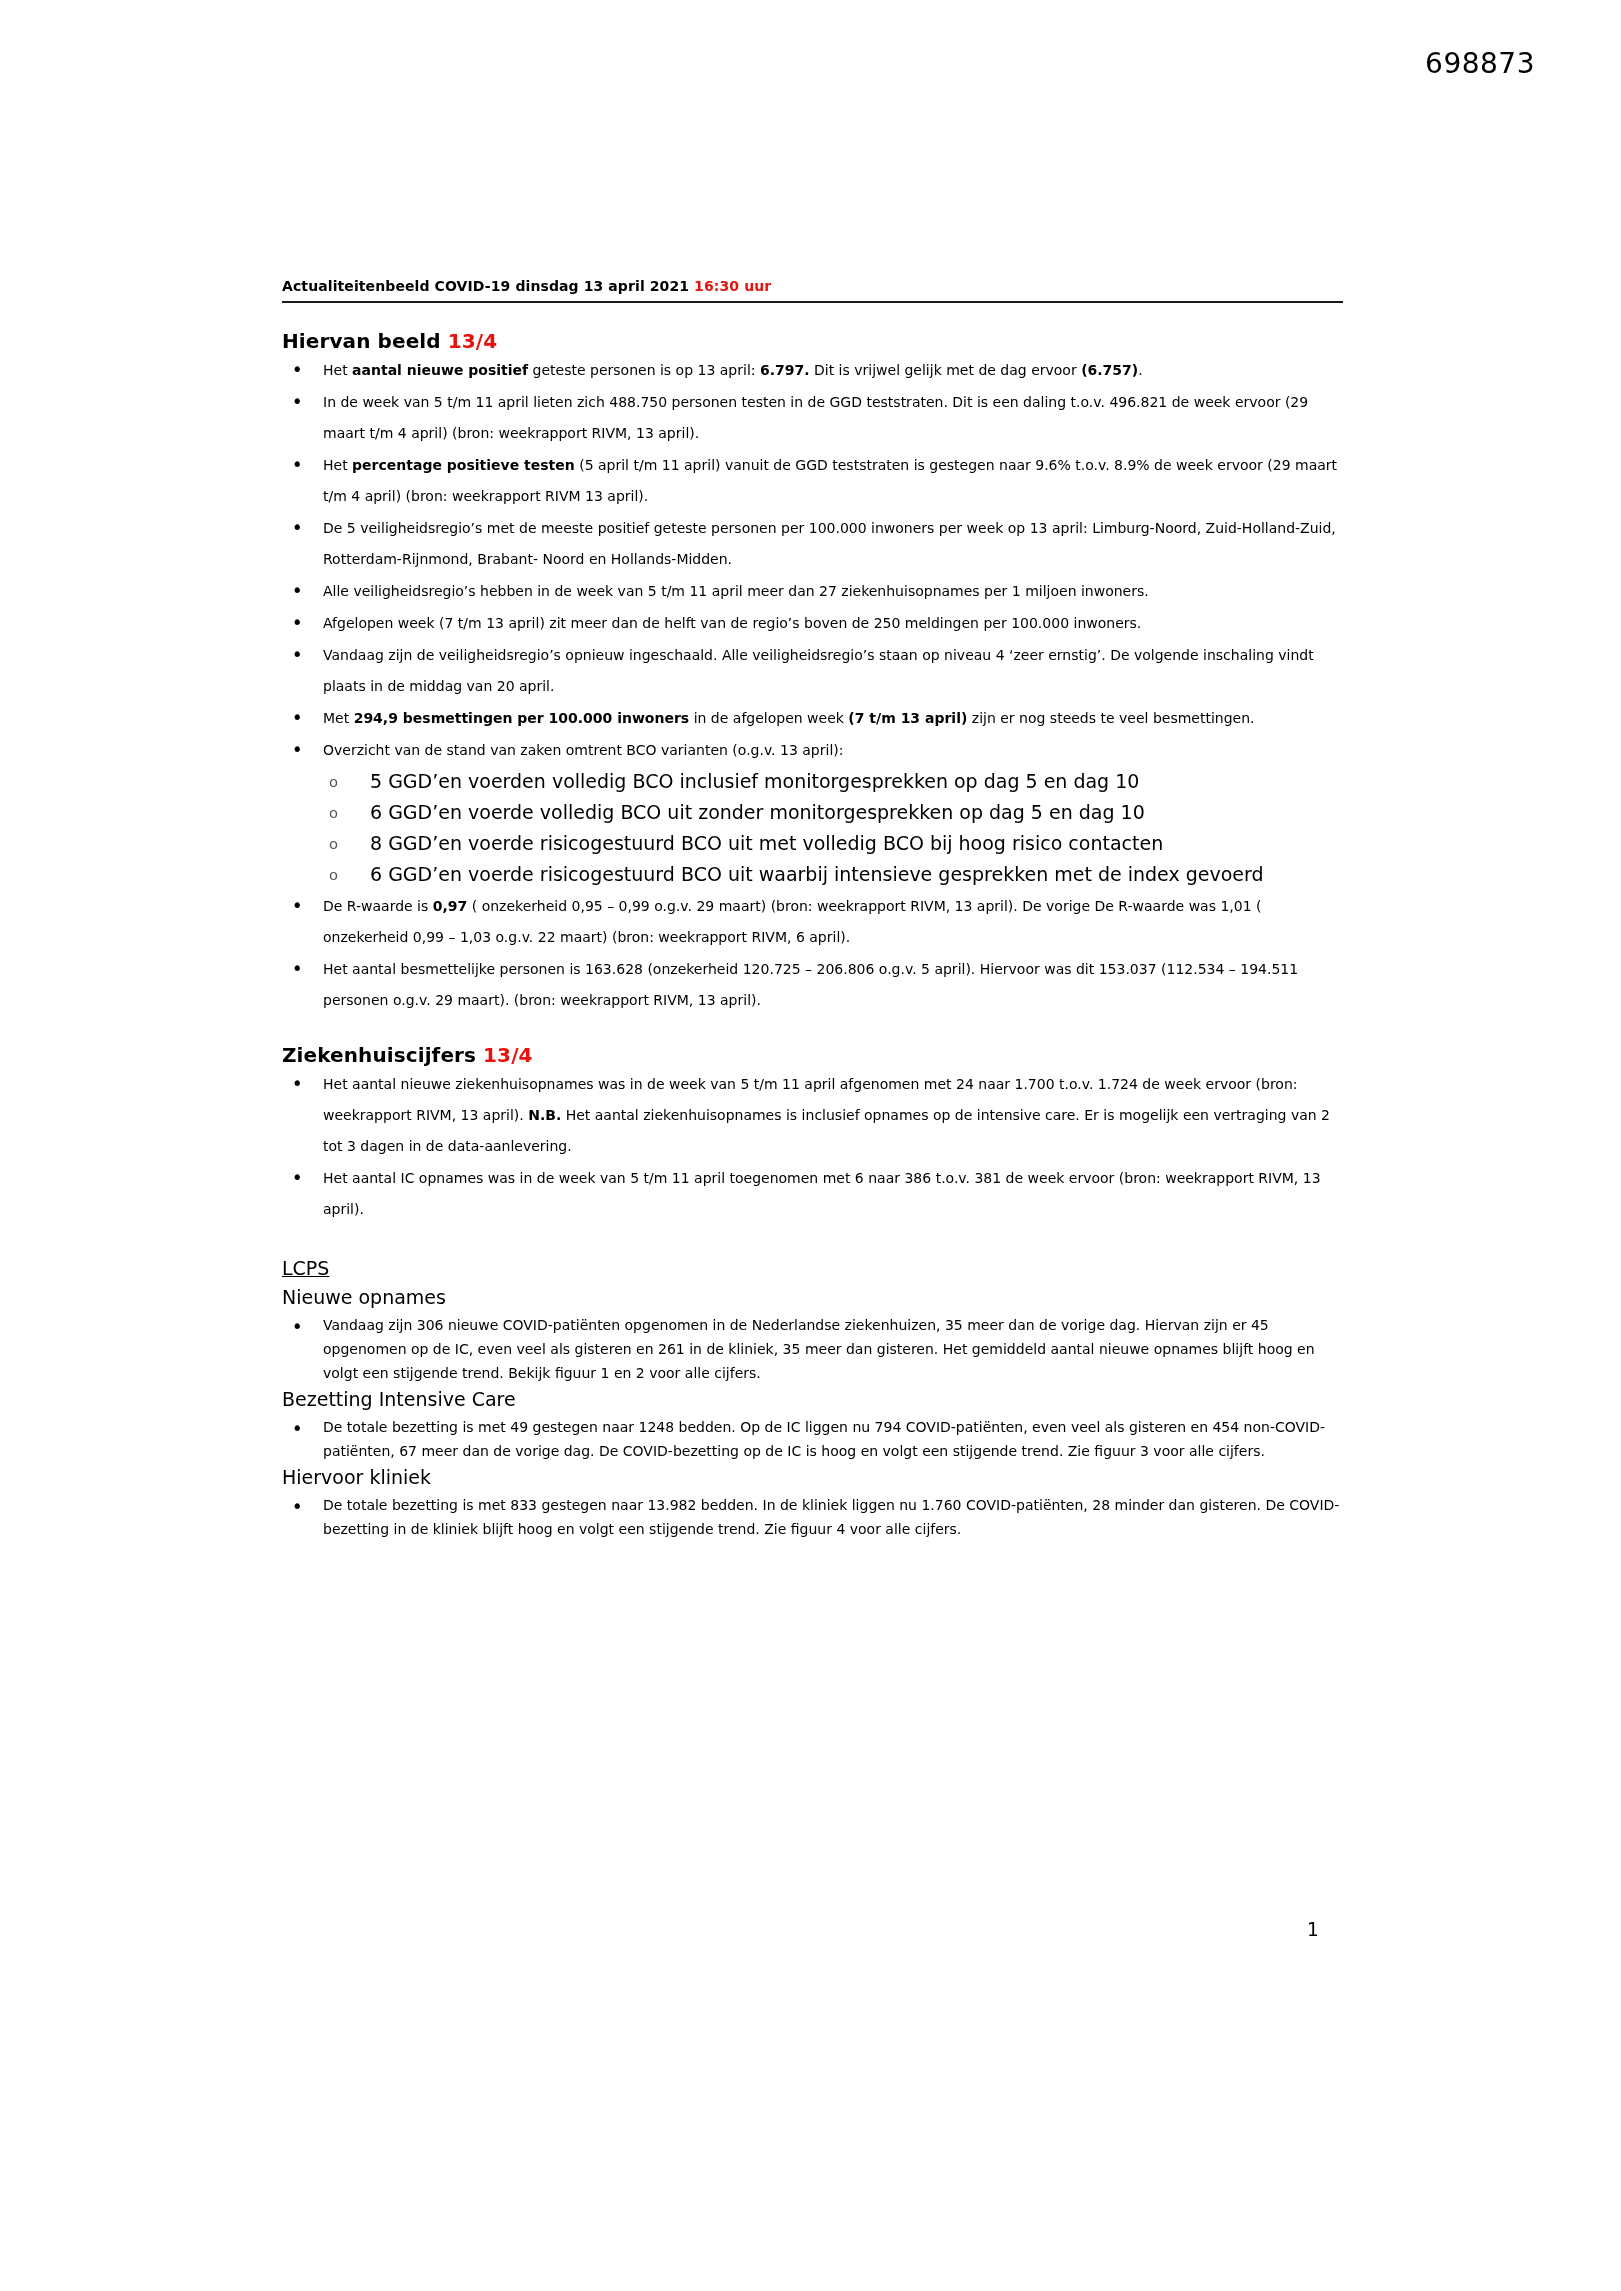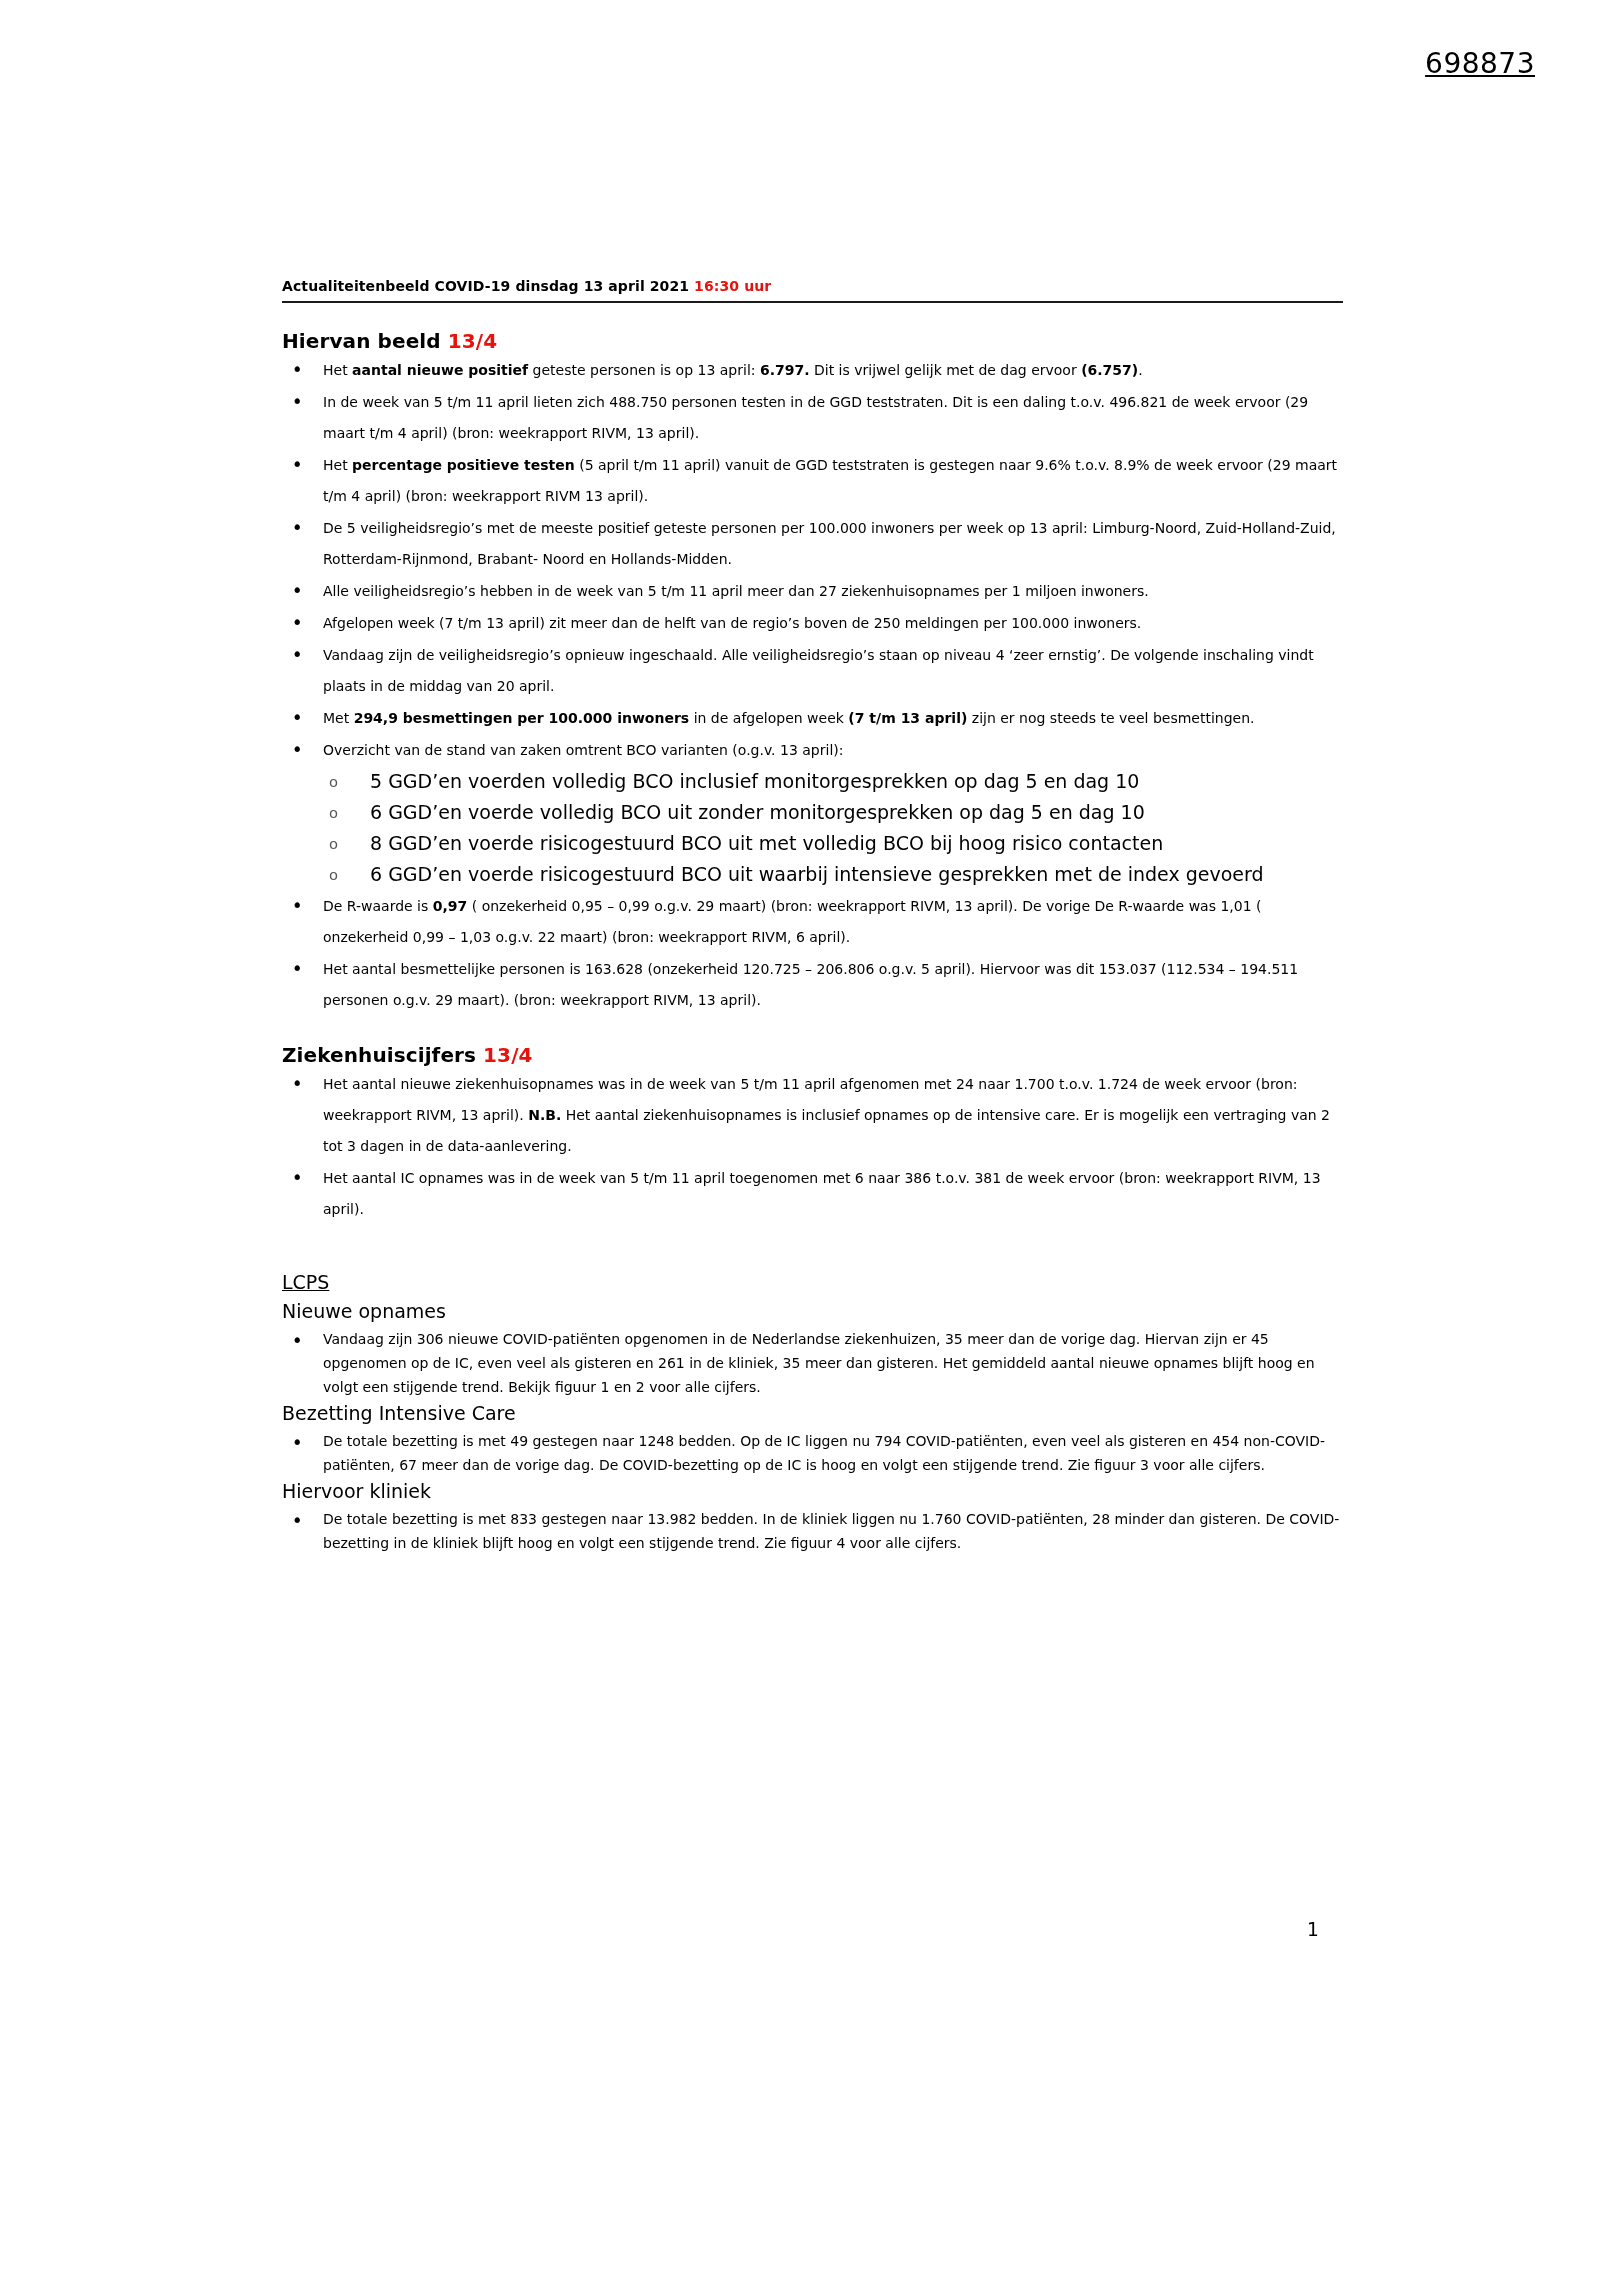--- a/index.html
+++ b/index.html
@@ -22,21 +22,20 @@
     background: #ffffff;
   }
 
   .doc-id {
     position: absolute;
     top: 47px;
     right: 86px;
     font-size: 28px;
     letter-spacing: 0.5px;
     color: #000;
-    text-decoration: underline;
   }
 
   .content {
     position: absolute;
     left: 282px;
     top: 278px;
     width: 1061px;
   }
 
   .title-line {
@@ -99,21 +98,21 @@
     line-height: 32px;
     color: #555;
   }
 
   .sub-label {
     font-size: 19px;
     line-height: 31px;
   }
   .sub-label.underline { text-decoration: underline; }
 
-  .lcps-block { margin-top: 43px; }
+  .lcps-block { margin-top: 29px; }
   .lcps-block ul.bullets > li {
     line-height: 24px;
   }
   .lcps-block ul.bullets > li::before {
     line-height: 29px;
   }
   .lcps-block .sub-label { line-height: 29px; }
 
   b { font-weight: bold; }
 

